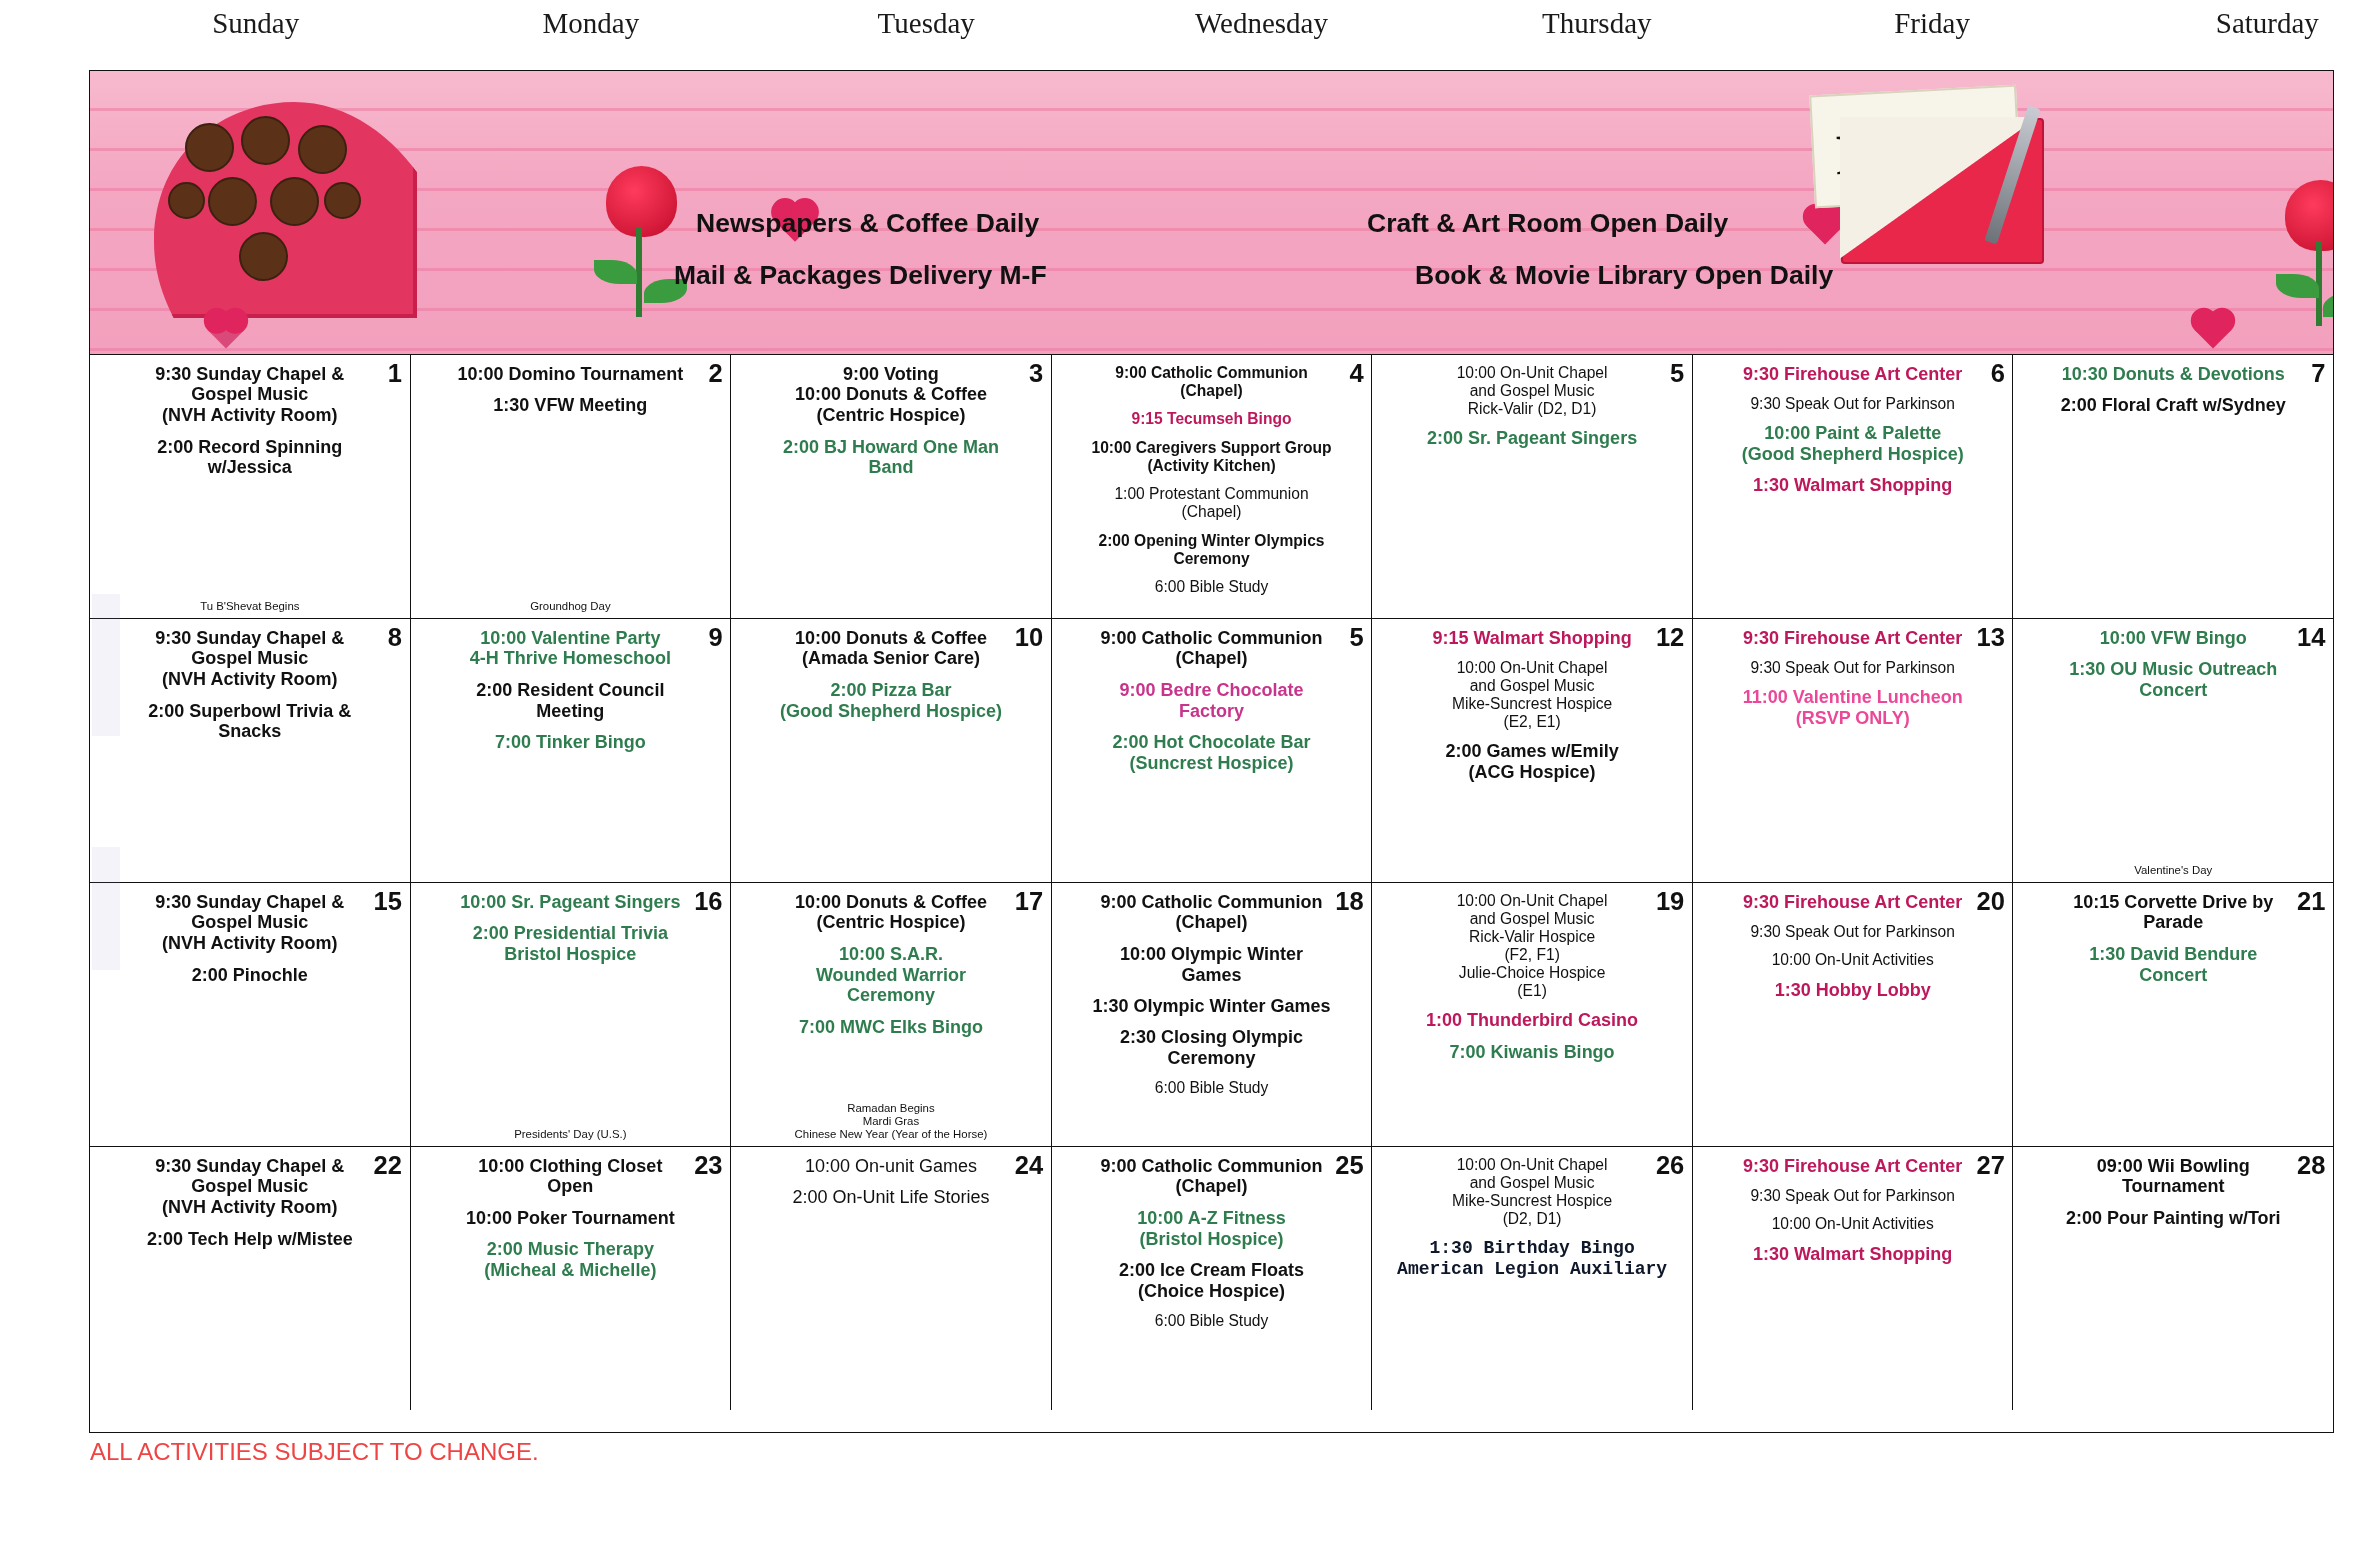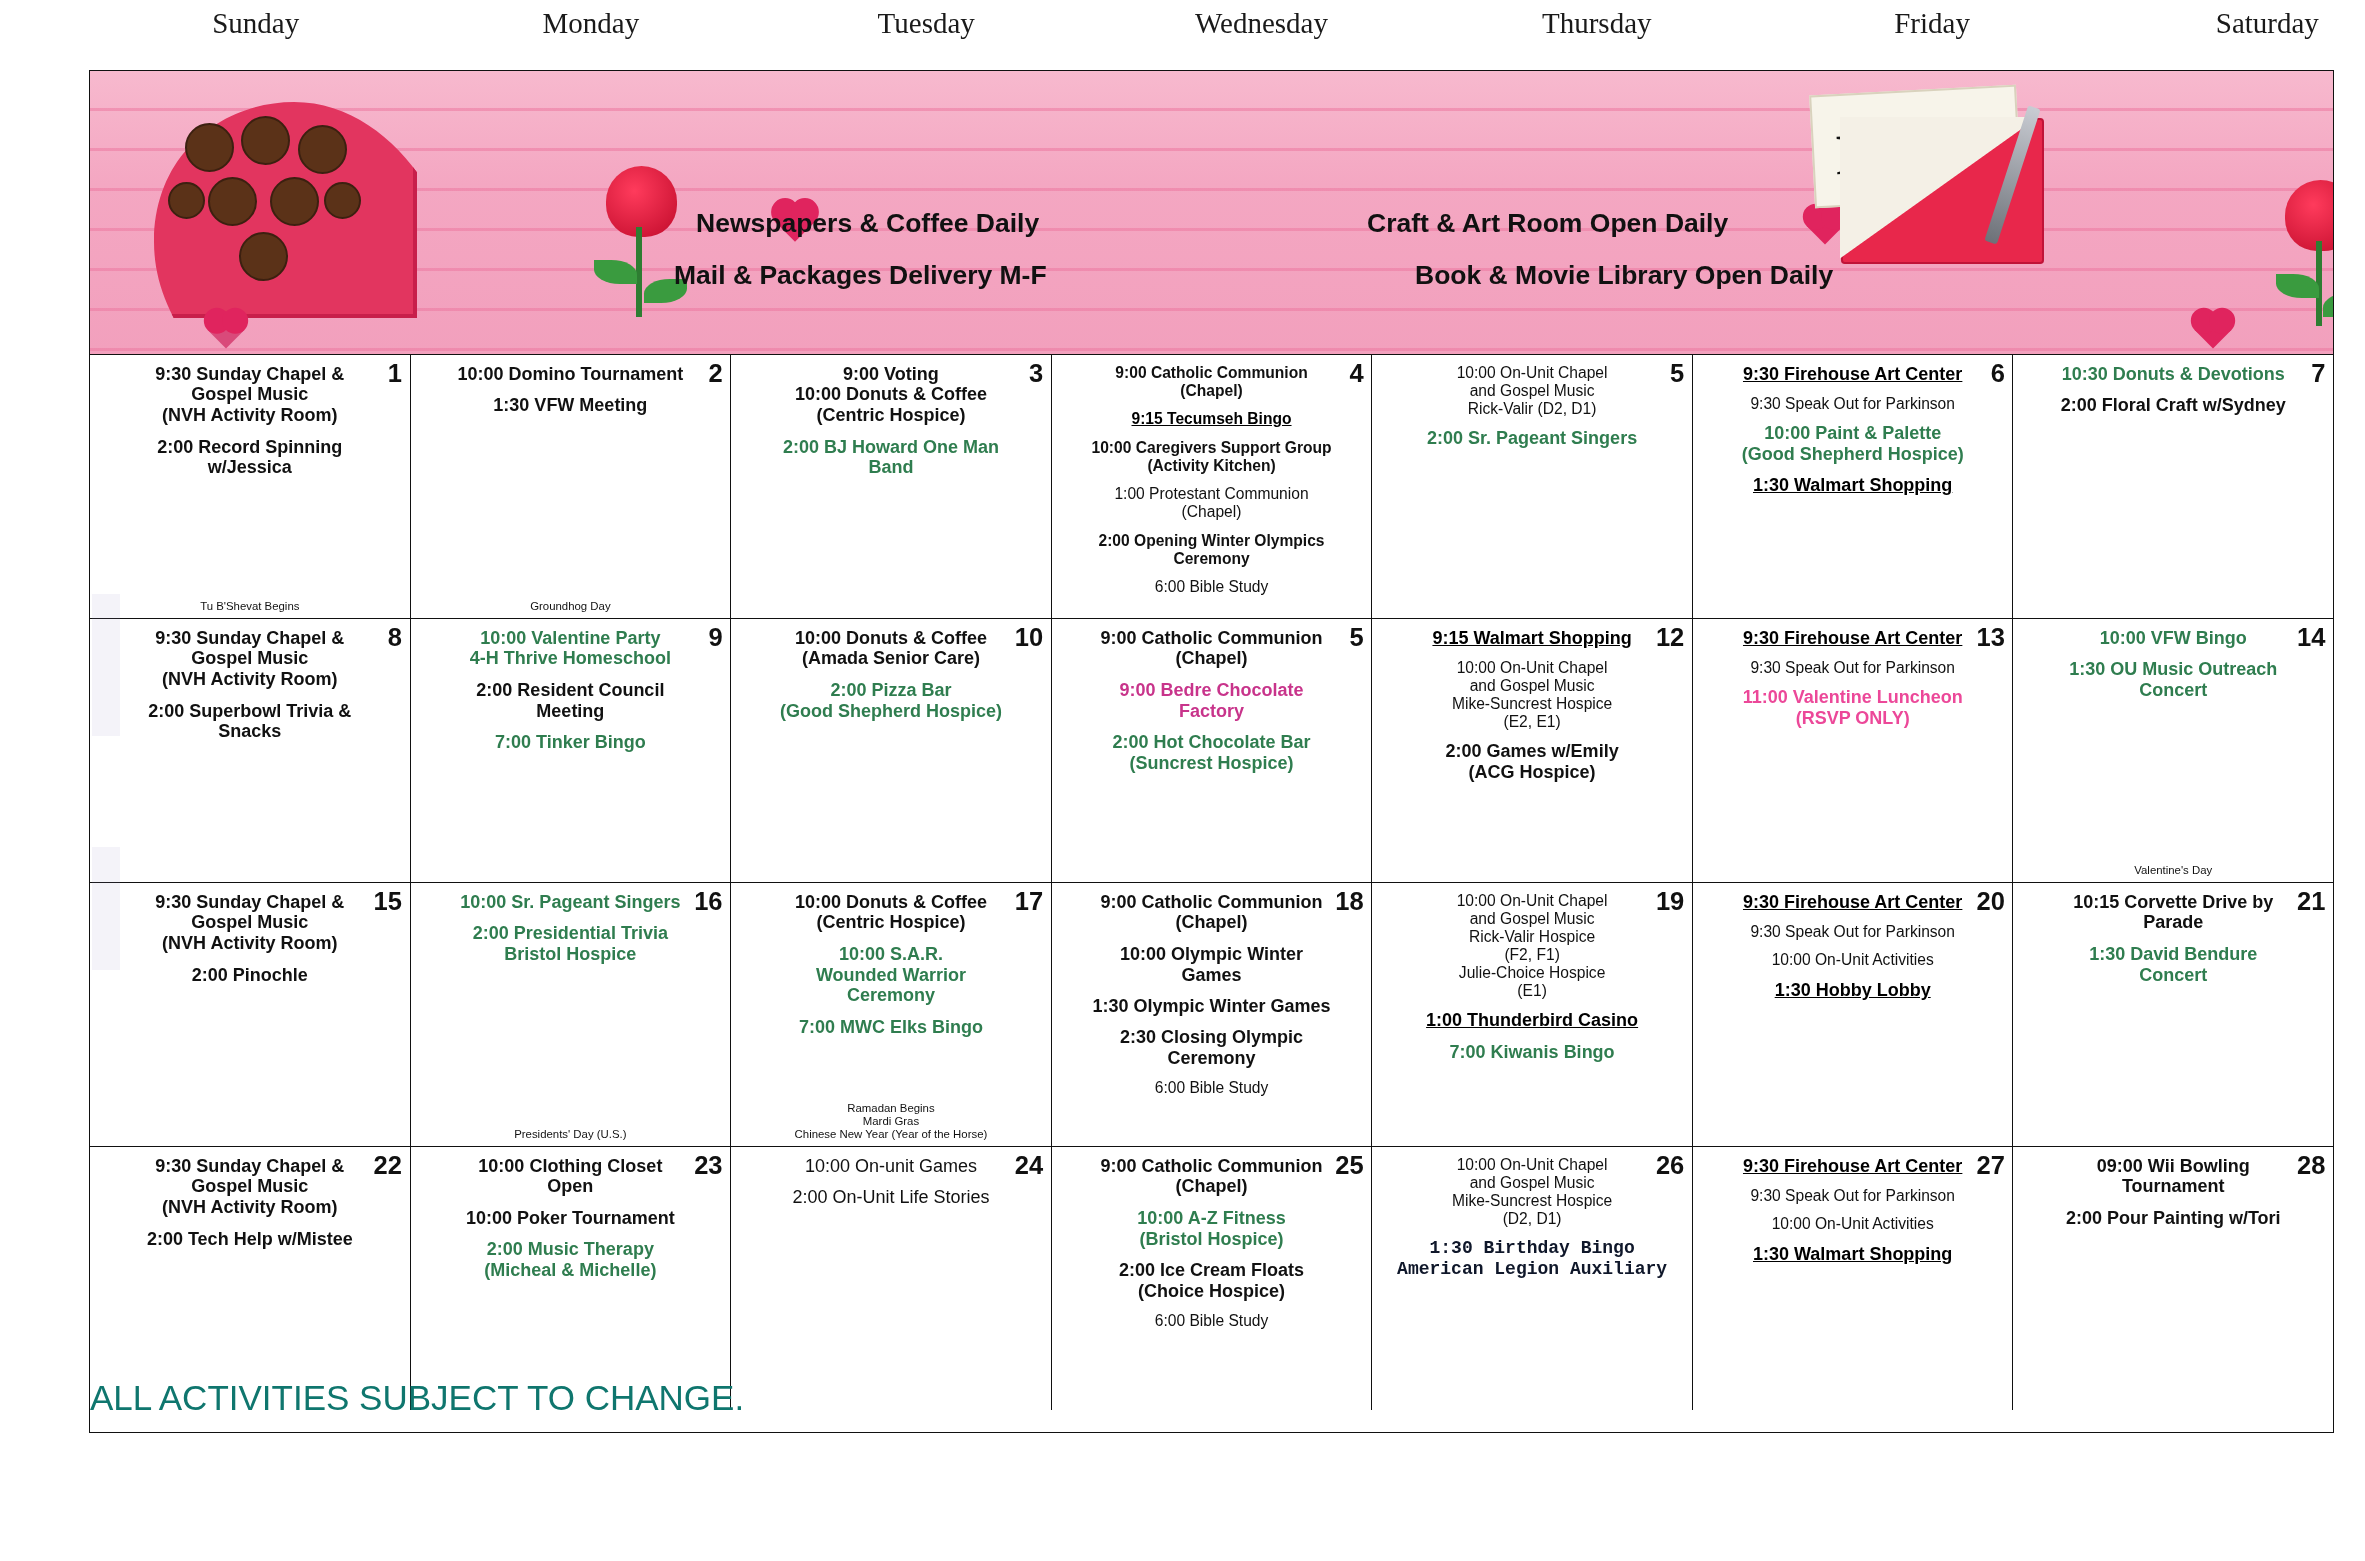--- a/index.html
+++ b/index.html
@@ -75,27 +75,27 @@
     overflow:hidden;
   }
   .cell:last-child{border-right:none;}
   .daynum{position:absolute;right:7.6px;top:3.8px;font-size:25.5px;font-weight:bold;color:#111;font-family:"Liberation Sans", sans-serif;}
   .ev{font-size:18px;line-height:1.16;text-align:center;font-weight:bold;margin:0 0 10.4px 0;}
   .ev.sm{font-size:15.6px;font-weight:bold;}
   .ev.reg{font-weight:normal;}
   .holiday{position:absolute;bottom:4.7px;left:0;right:0;text-align:center;font-size:11.4px;color:#111;line-height:1.15;}
   .c-black{color:#111;}
   .c-green{color:#2f7d4f;}
-  .c-blue{color:#000000;text-decoration:underline;}
+  .c-blue{color:#be185d;}
   .c-pink{color:#c8348b;}
   .c-red{color:#ec4899;margin-top:8px;}
   .c-olive{color:#0f172a;font-family:Liberation Mono, monospace;}
 
   .footer{
-    position:absolute;left:90px;top:1378px;font-size:35px;color:#0f766e;
+    position:absolute;left:90px;top:1438px;font-size:24px;color:#ef4444;
     font-family:"Liberation Sans", sans-serif;
   }
   .smudge1{position:absolute;left:92px;top:594px;width:28px;height:142px;background:rgba(150,140,200,.10);}
   .smudge2{position:absolute;left:92px;top:847px;width:28px;height:123px;background:rgba(150,140,200,.10);}
 </style>
 </head>
 <body>
 
 <div class="page">
 

